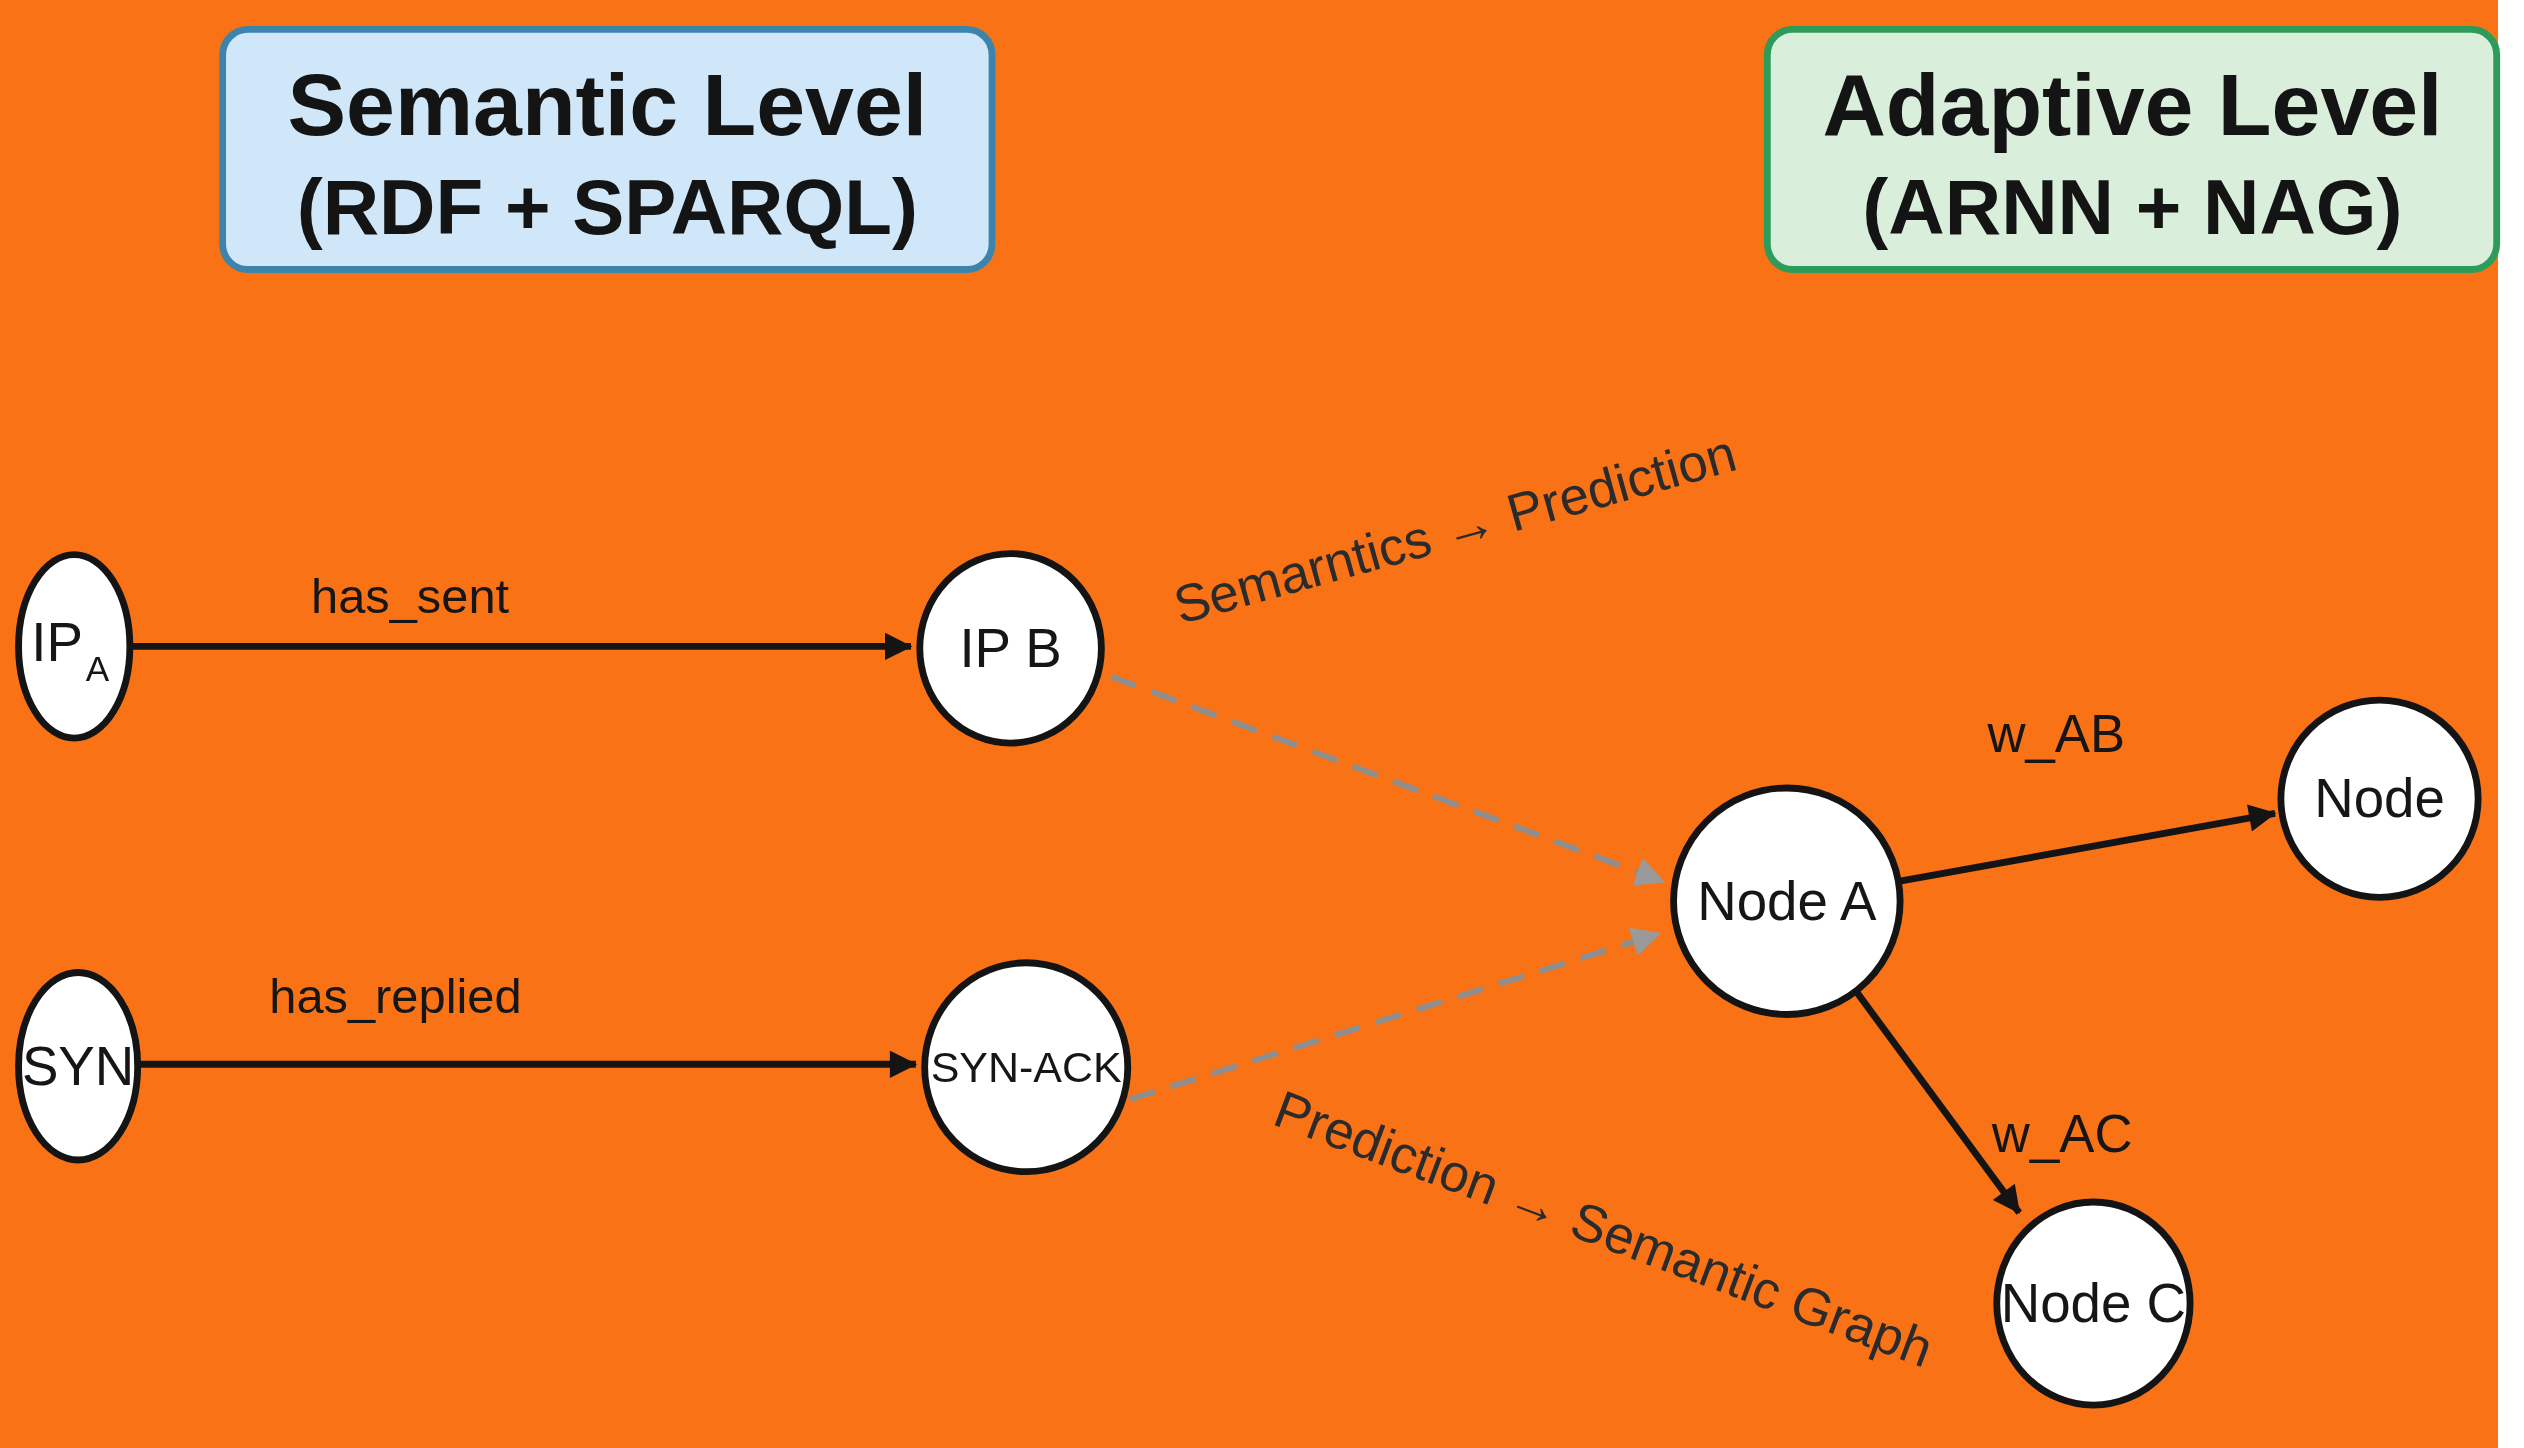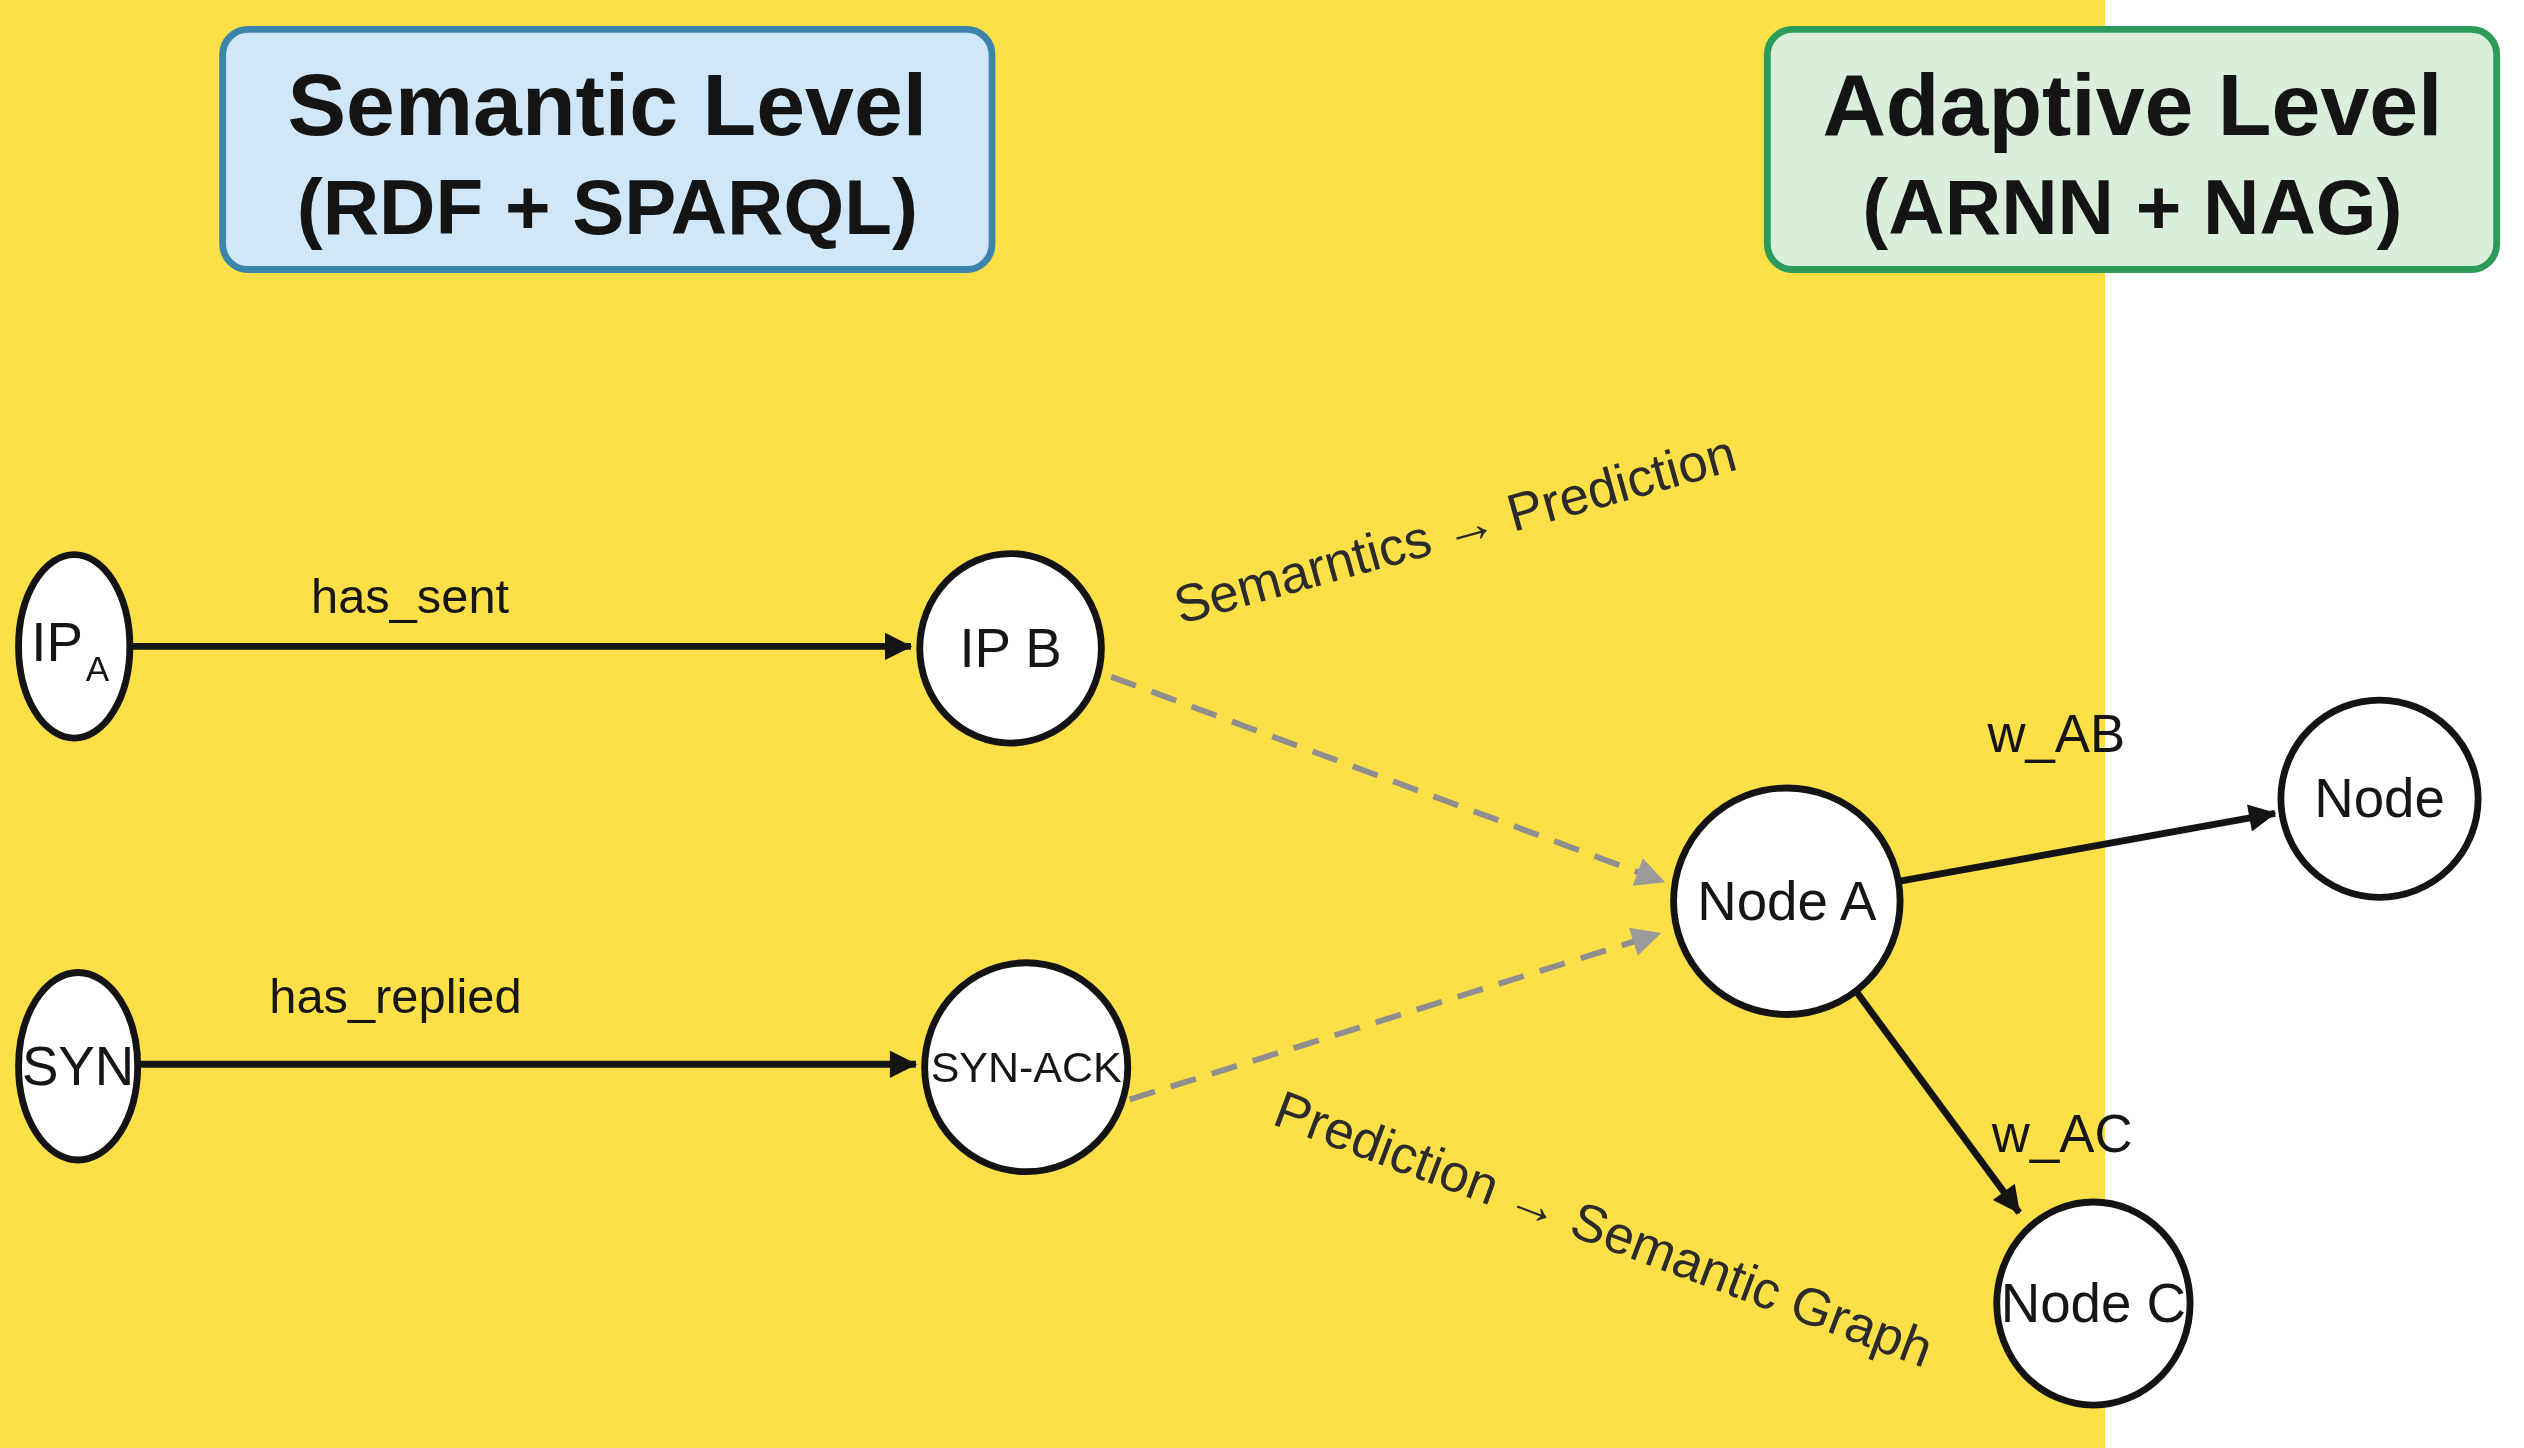--- a/index.html
+++ b/index.html
@@ -2,23 +2,23 @@
 <html><head>
 <meta charset="utf-8">
 <style>
   html, body {
     margin: 0;
     padding: 0;
     background: #ffffff;
   }
   .stage {
     position: relative;
-    width: 2105px;
+    width: 2498px;
     height: 1449px;
-    background: #fde047;
+    background: #f97316;
     font-family: "Liberation Sans", "DejaVu Sans", sans-serif;
     text-decoration: underline;
   }
   svg { display: block; }
 
   
   .box-blue  { fill: #cfe7f8; stroke: #3d84ad; stroke-width: 7; }
   .box-green { fill: #d9efdc; stroke: #2d9c5a; stroke-width: 7; }
   .box-title {
     font-family: "Liberation Sans", "DejaVu Sans", sans-serif;

